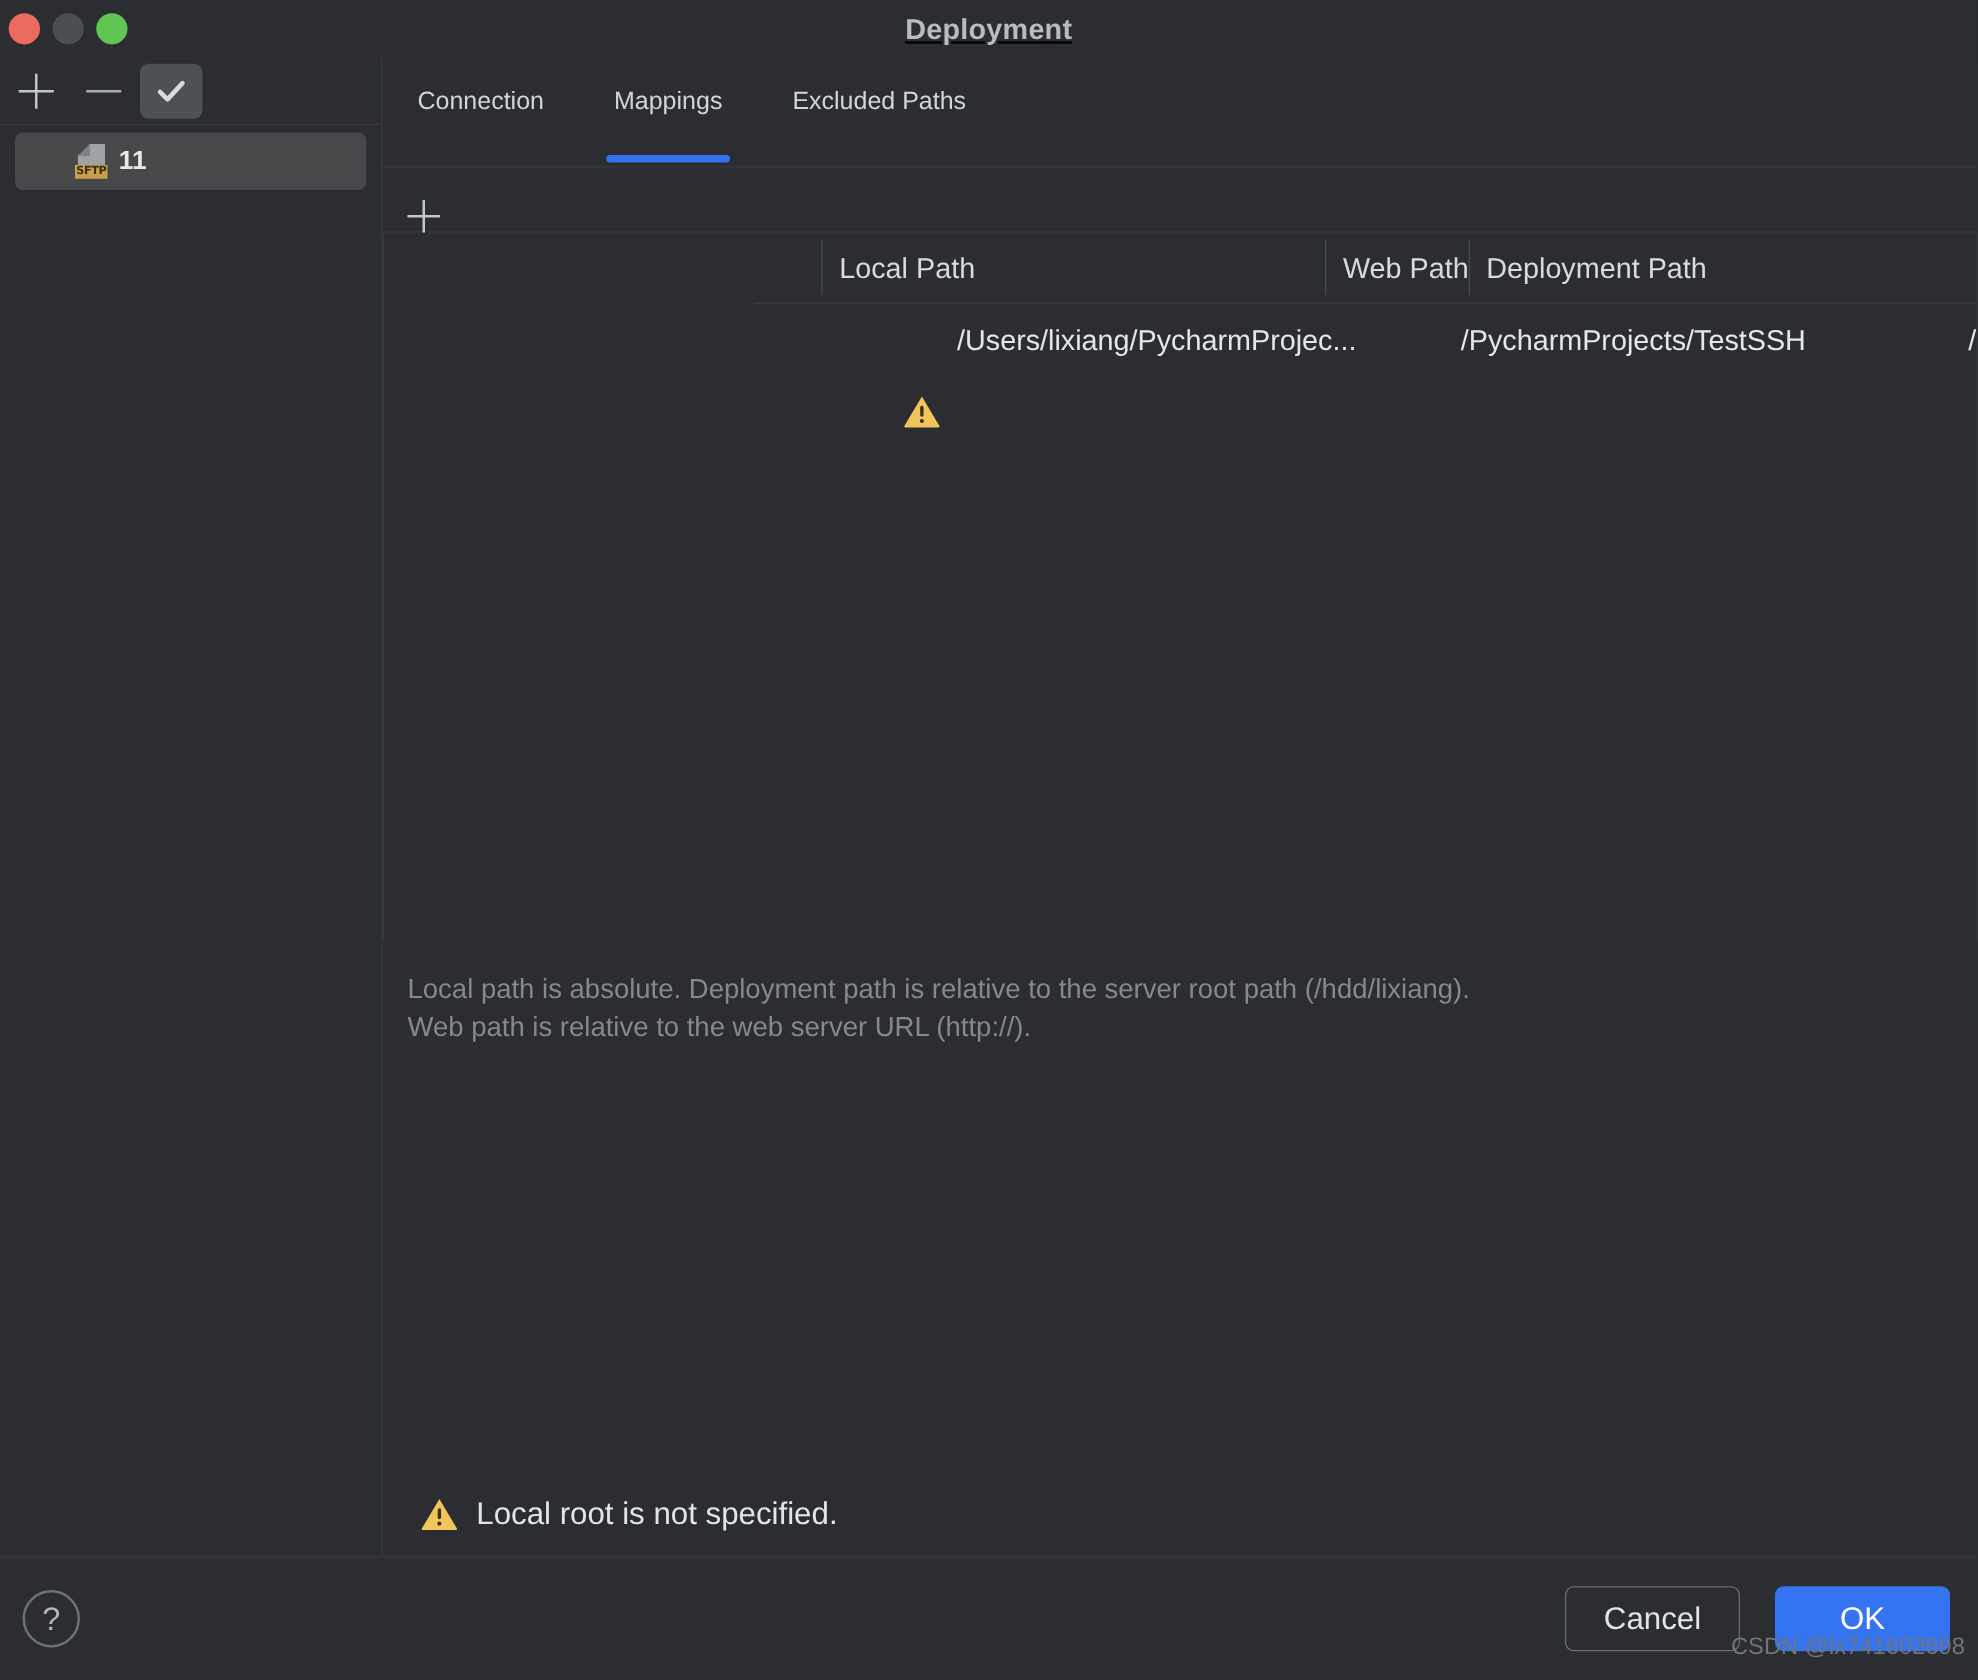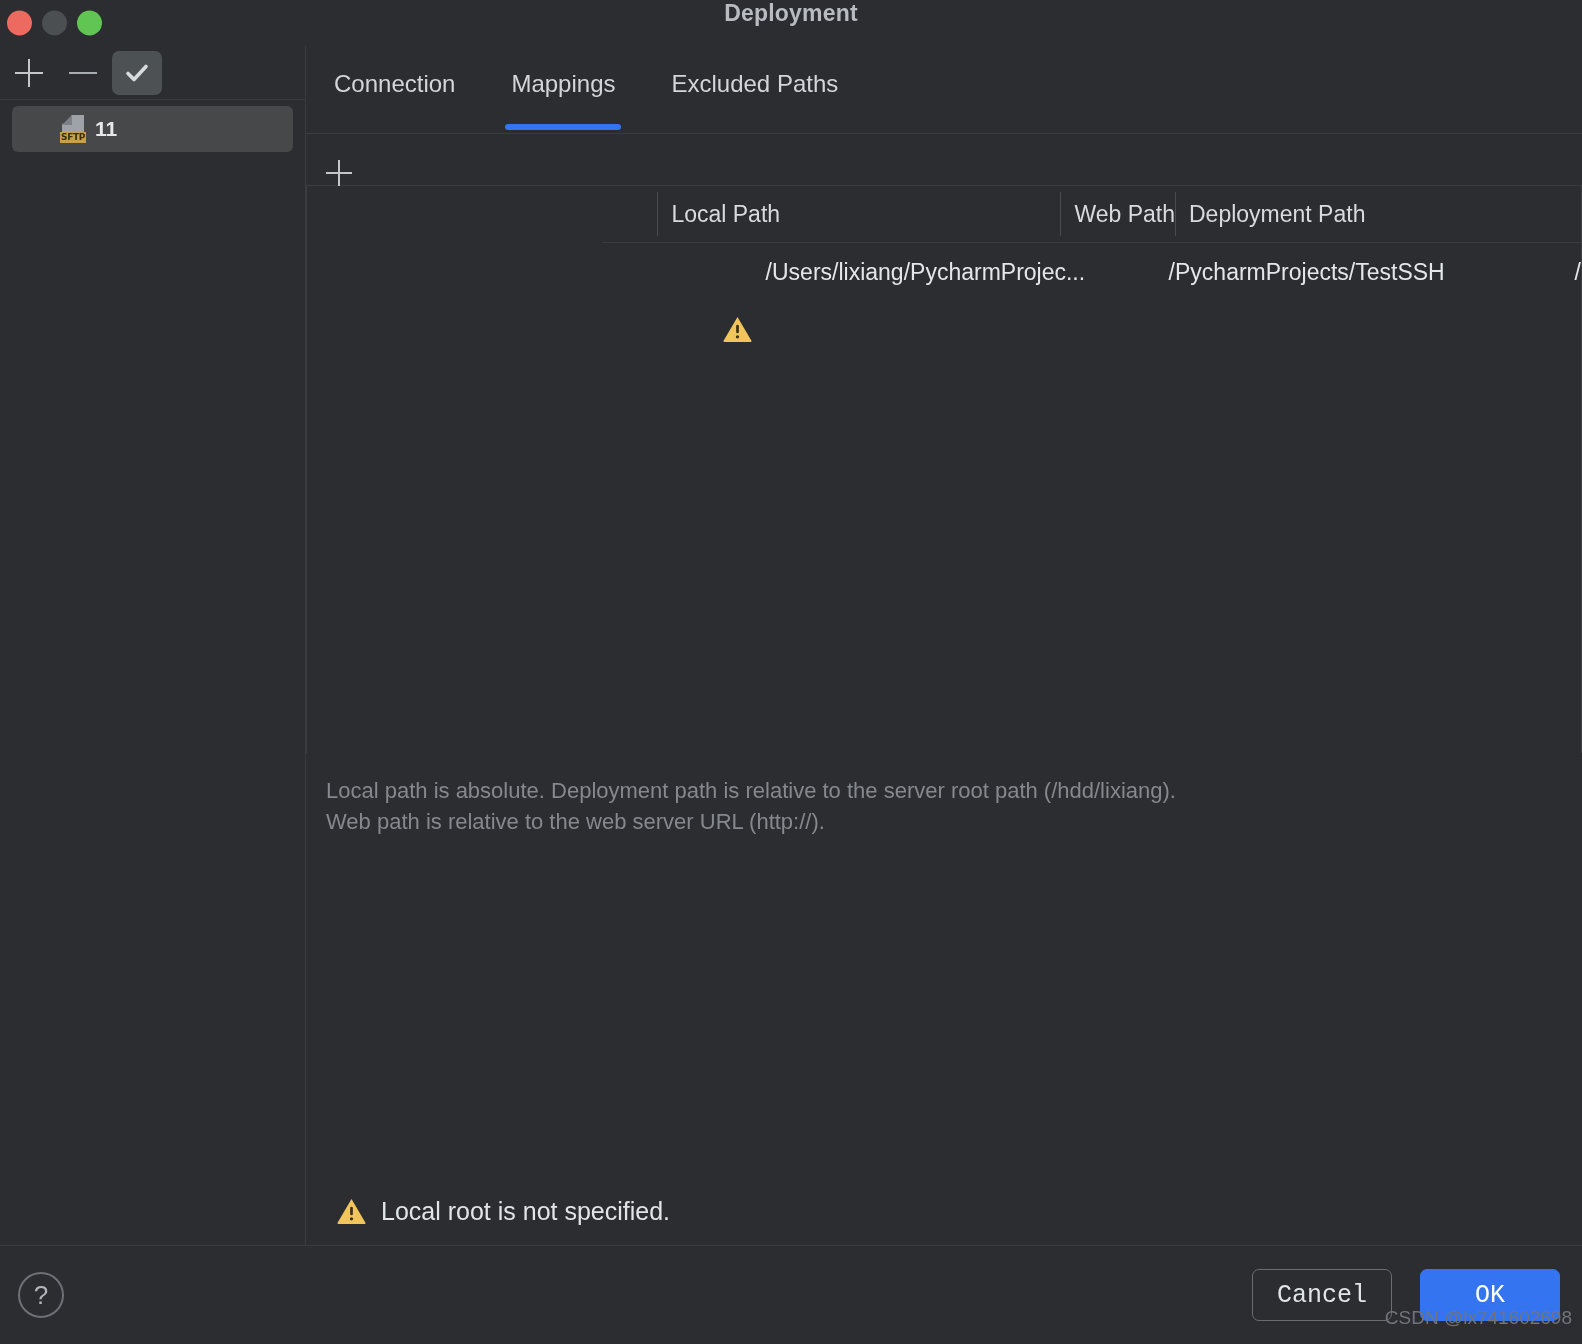--- a/index.html
+++ b/index.html
@@ -19,20 +19,22 @@
     flex-direction: column;
   }
 
   
   .titlebar {
     position: relative;
     height: 46px;
     flex: 0 0 46px;
     background: #2b2d30;
     display: flex;
+    align-items: center;
+    text-decoration: underline;
   }
   .traffic-lights {
     position: absolute;
     left: 7px; top: 50%;
     transform: translateY(-50%);
     display: flex;
     gap: 10px;
     align-items: center;
   }
   .light { width: 25px; height: 25px; border-radius: 50%; }
@@ -152,21 +154,21 @@
     align-items: flex-start;
     padding: 24px 0 0 0;
     position: relative;
   }
   .tab {
     position: relative;
     height: 63px;
     padding: 0 28px;
     display: flex;
     align-items: flex-start;
-    font-size: 24px;
+    font-size: 20px;
     color: #d3d6d9;
     cursor: default;
   }
   .tab .tab-underline {
     position: absolute;
     left: 22px; right: 22px;
     bottom: 3px;
     height: 6px;
     border-radius: 3px;
     background: transparent;
@@ -287,21 +289,20 @@
     align-items: center;
     gap: 28px;
   }
   .btn {
     height: 52px;
     min-width: 140px;
     border-radius: 7px;
     display: flex; align-items: center; justify-content: center;
     font-size: 25px;
     cursor: default;
-    font-family: Liberation Mono, monospace;
   }
   .btn.cancel {
     background: #2b2d30;
     border: 1px solid #6a6d71;
     color: #e2e5e8;
     padding: 0 24px;
   }
   .btn.ok {
     background: #3574f0;
     color: #ffffff;

